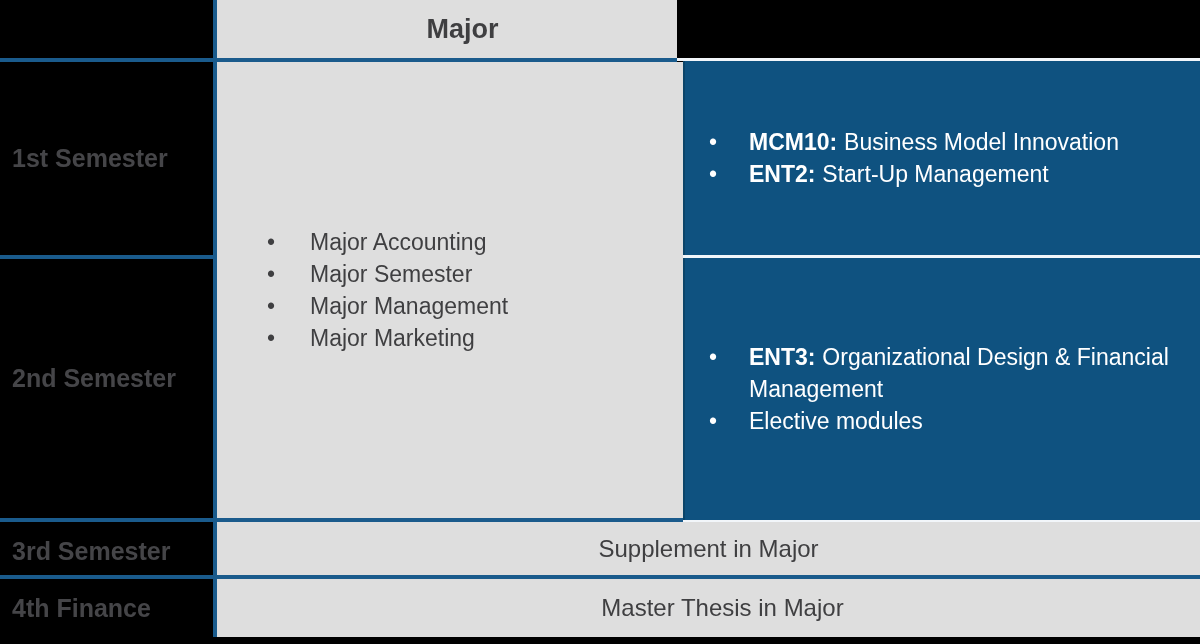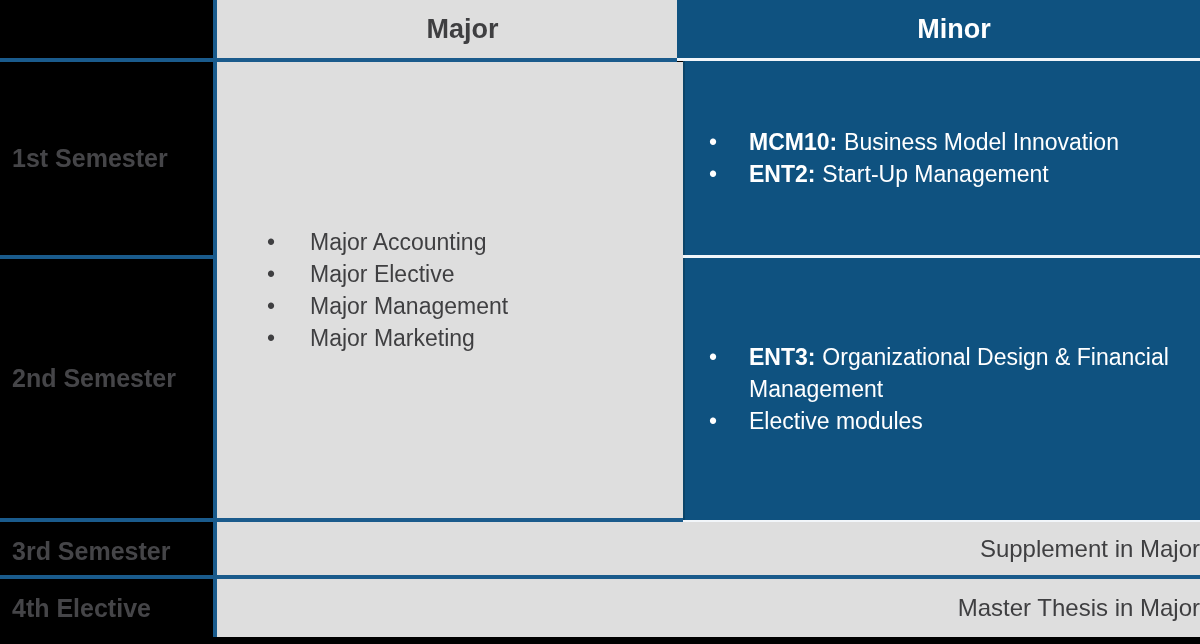--- a/index.html
+++ b/index.html
@@ -21,21 +21,21 @@
   .hdr-minor{left:677px;top:0;width:523px;height:58px;color:#ffffff;}
 
   
   .major-body{left:217px;top:62px;width:466px;height:456px;
               display:flex;align-items:center;}
   .minor-cell{left:683px;width:517px;border-left:2px solid #0c4569;
               display:flex;align-items:center;color:#ffffff;}
   .minor-sem1{top:61px;height:194px;}
   .minor-sem2{top:258px;height:262px;}
 
-  .span-row{left:217px;width:983px;display:flex;align-items:center;justify-content:flex-end;
+  .span-row{left:217px;width:983px;display:flex;align-items:center;justify-content:center;
             font-size:24px;color:#3f3f41;}
   .row3{top:522px;height:53px;}
   .row4{top:579px;height:58px;padding-left:28px;}
 
   
   .sem-label{position:absolute;left:12px;width:195px;display:flex;align-items:center;
              font-weight:bold;font-size:25px;color:#454548;}
   .sem1{top:62px;height:193px;}
   .sem2{top:259px;height:239px;}
   .sem3{top:522px;height:59px;}
@@ -66,46 +66,43 @@
   .wl-s2bottom{left:683px;top:520px;width:517px;height:2px;}
 </style>
 </head>
 <body>
 
 <div class="canvas">
 
   <div class="cell gray hdr hdr-major">
     <span>Major</span>
   </div>
-  <div class="cell blue hdr hdr-minor">
-    <span>Minor</span>
-  </div>
 
   <div class="sem-label sem1">
     <span>1st Semester</span>
   </div>
   <div class="sem-label sem2">
     <span>2nd Semester</span>
   </div>
   <div class="sem-label sem3">
     <span>3rd Semester</span>
   </div>
   <div class="sem-label sem4">
-    <span>4th Elective</span>
+    <span>4th Finance</span>
   </div>
 
   <div class="cell gray major-body">
     <ul class="blist">
       <li>
         <span class="bullet">•</span>
         <span class="item-text">Major Accounting</span>
       </li>
       <li>
         <span class="bullet">•</span>
-        <span class="item-text">Major Elective</span>
+        <span class="item-text">Major Semester</span>
       </li>
       <li>
         <span class="bullet">•</span>
         <span class="item-text">Major Management</span>
       </li>
       <li>
         <span class="bullet">•</span>
         <span class="item-text">Major Marketing</span>
       </li>
     </ul>

